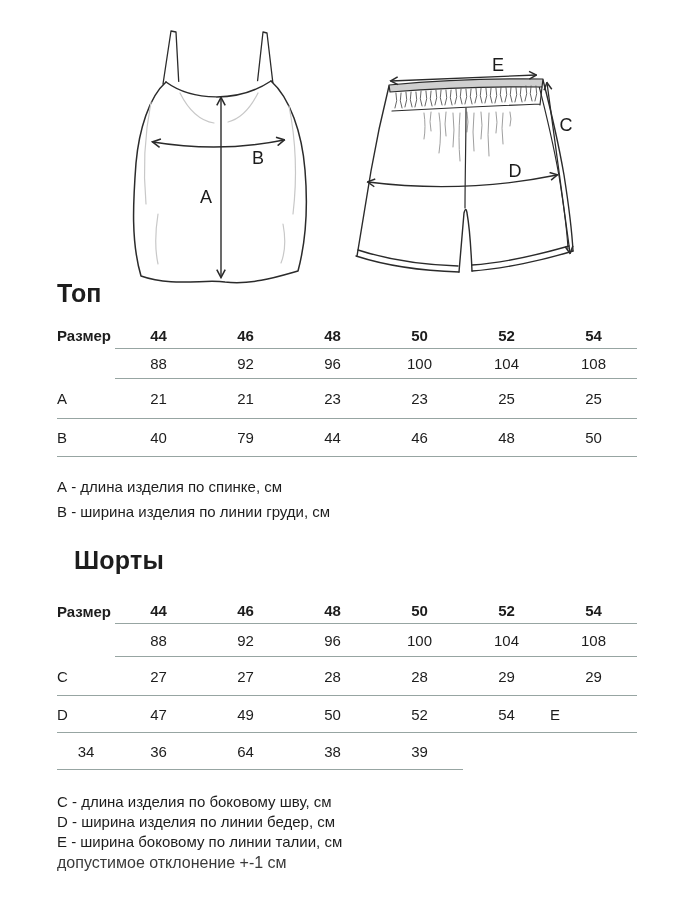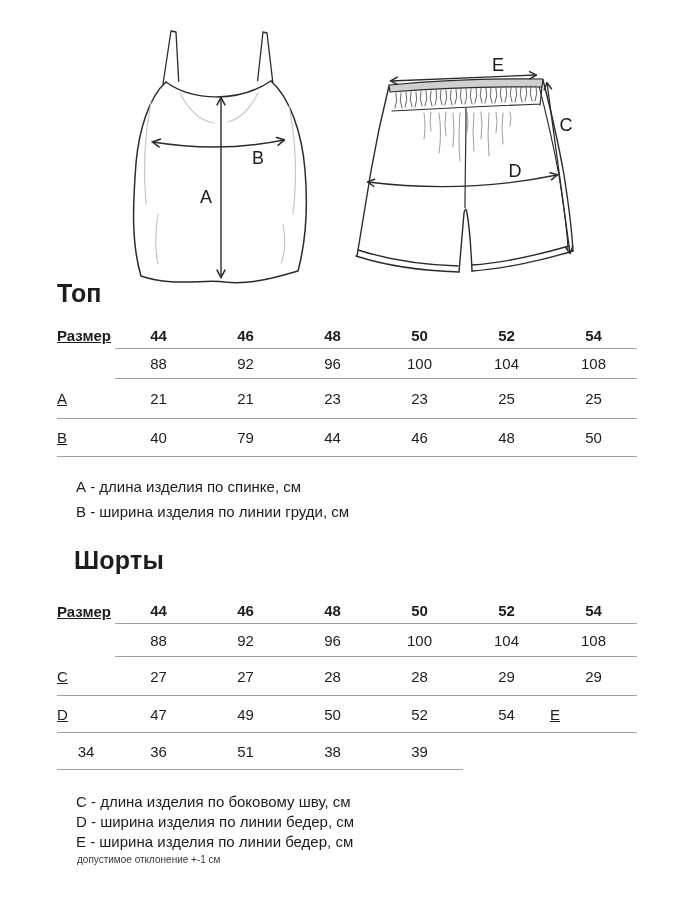--- a/index.html
+++ b/index.html
@@ -10,27 +10,27 @@
   .abs{position:absolute;}
   .section-title{font-size:25px;font-weight:bold;letter-spacing:.2px;}
   .size-table{
     position:absolute;left:57px;display:grid;
     grid-template-columns:58px repeat(6,87px);
     font-size:15px;
   }
   #table-top{top:322px;grid-template-rows:27px 30px 40px 38px;}
   #table-shorts{top:598px;grid-template-rows:26px 33px 39px 37px 37px;}
   .cell{display:flex;align-items:center;justify-content:center;}
-  .cell.lbl{justify-content:flex-start;text-decoration:underline;}
+  .cell.lbl{justify-content:flex-start;}
   .b{font-weight:bold;}
   .bline{border-bottom:1.5px solid #97a5a2;}
-  .legend{position:absolute;left:57px;font-size:15px;margin-left:19px;}
+  .legend{position:absolute;left:57px;font-size:15px;}
   #legend-top{top:474px;line-height:25px;}
   #legend-shorts{top:792px;line-height:20px;}
-  .note{position:absolute;left:57px;top:854px;font-size:10px;color:#3a3a3a;margin-left:20px;}
+  .note{position:absolute;left:57px;top:854px;font-size:16px;color:#3a3a3a;}
   svg text{font-family:"Liberation Sans",sans-serif;font-size:18px;fill:#1c1c1c;}
 </style>
 </head>
 <body>
 
 <div class="page">
 
   <svg class="abs" style="left:0;top:0" width="675" height="300" viewBox="0 0 675 300">
     <defs>
       <marker id="ah" viewBox="0 0 10 10" refX="8.5" refY="5" markerWidth="7.5" markerHeight="7.5" orient="auto-start-reverse">
@@ -149,26 +149,26 @@
     <div class="cell lbl bline">D</div>
     <div class="cell bline">47</div>
     <div class="cell bline">49</div>
     <div class="cell bline">50</div>
     <div class="cell bline">52</div>
     <div class="cell bline">54</div>
 
     <div class="cell lbl bline">E</div>
     <div class="cell bline">34</div>
     <div class="cell bline">36</div>
-    <div class="cell bline">51</div>
+    <div class="cell bline">64</div>
     <div class="cell bline">38</div>
     <div class="cell bline">39</div>
   </div>
 
   <div class="legend" id="legend-shorts">
     <div>C - длина изделия по боковому шву, см</div>
     <div>D - ширина изделия по линии бедер, см</div>
-    <div>E - ширина изделия по линии бедер, см</div>
+    <div>E - ширина боковому по линии талии, см</div>
   </div>
 
   <div class="note">допустимое отклонение +-1 см</div>
 
 </div>
 
 </body></html>

